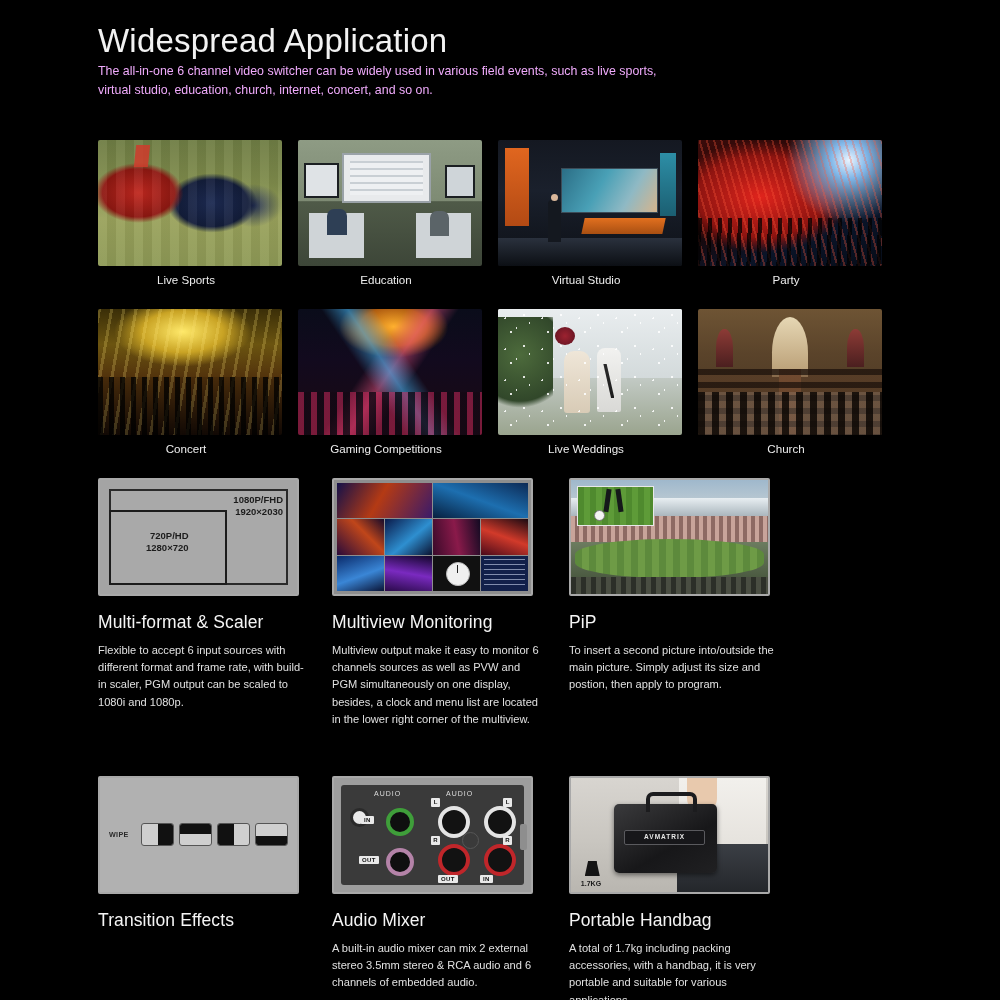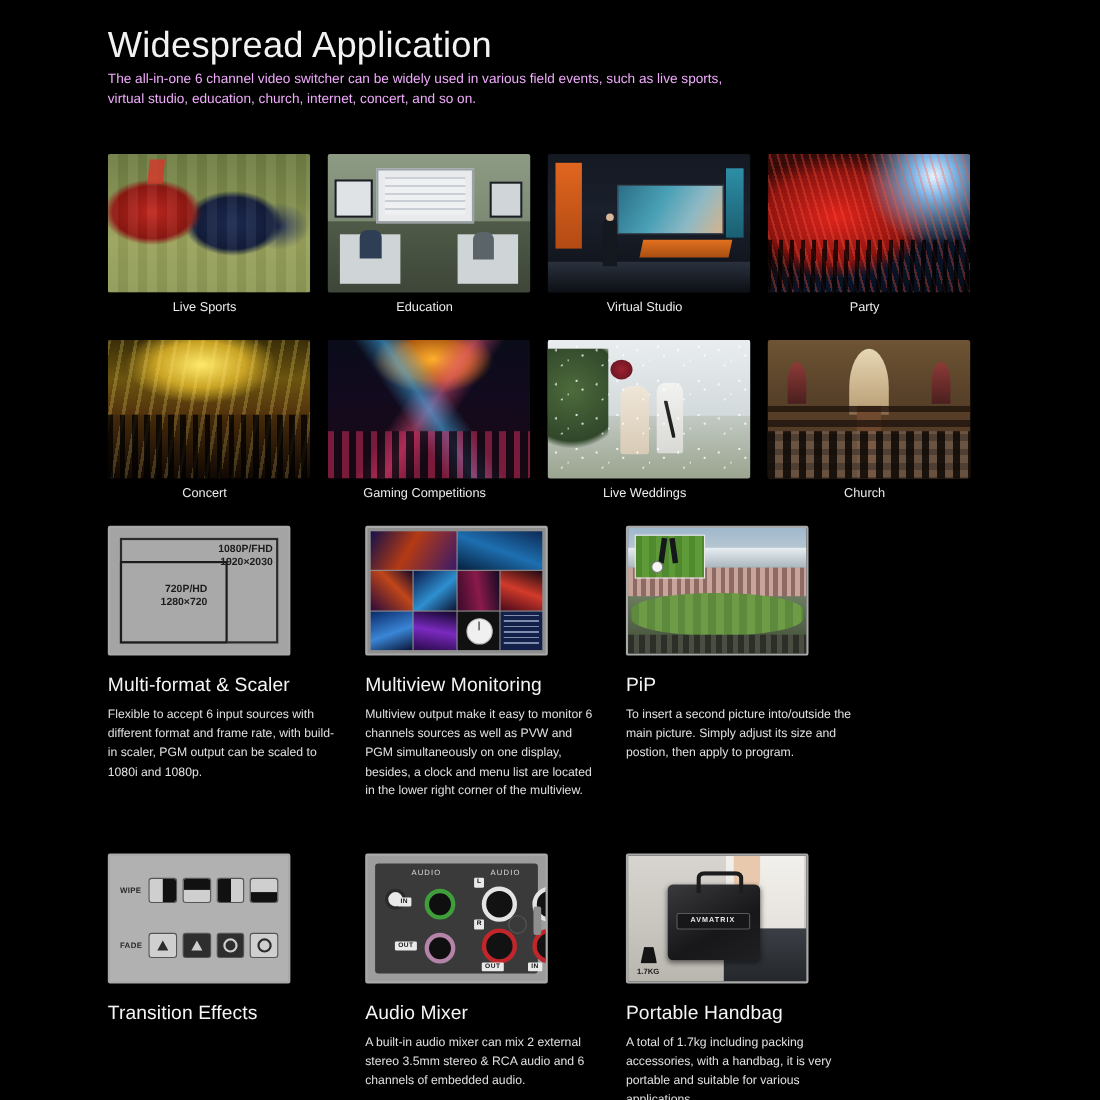--- a/index.html
+++ b/index.html
@@ -103,21 +103,21 @@
   .ph-church .c-pews{position:absolute;left:0;bottom:0;width:100%;height:52%;background:
      repeating-linear-gradient(180deg,rgba(35,22,14,.85) 0 6px,rgba(90,60,38,.5) 6px 13px);}
   .ph-church .c-people{position:absolute;left:0;bottom:0;width:100%;height:34%;background:
      repeating-linear-gradient(90deg,rgba(20,14,10,.9) 0 7px,rgba(150,130,115,.35) 7px 14px);}
 
   
   .features{position:absolute;left:98px;top:478px;width:822px;}
   .frow{display:flex;gap:24px;}
   .frow+.frow{margin-top:48px;}
   .fcard{width:210px;}
-  .fvisual{width:166px;height:118px;border:2px solid #a9a9a9;border-radius:2px;background:#a4a4a4;
+  .fvisual{width:201px;height:118px;border:2px solid #a9a9a9;border-radius:2px;background:#a4a4a4;
      position:relative;overflow:hidden;box-sizing:border-box;}
   .fcard h3{margin:16px 0 0 0;font-weight:400;font-size:17.5px;color:#f5f5f5;letter-spacing:.1px;}
   .fcard p{margin:9px 0 0 0;font-size:11.1px;line-height:1.55;color:#e0e0e0;}
   .fcard.wide{width:213px;}
 
   
   .scaler{background:#a4a4a4;padding:8px;box-sizing:border-box;}
   .scaler .box-fhd{position:absolute;left:9px;top:9px;right:9px;bottom:9px;border:2px solid #2a2a2a;background:#a9a9a9;}
   .scaler .box-hd{position:absolute;left:9px;bottom:9px;width:58%;height:62%;border:2px solid #1c1c1c;background:#a9a9a9;}
   .scaler .lbl{position:absolute;text-align:right;font-size:9.5px;line-height:1.25;color:#1c1c1c;font-weight:700;}
@@ -358,35 +358,20 @@
 
       <div class="fcard">
         <div class="fvisual trans">
           <div class="trow">
             <span class="tlbl">WIPE</span>
             <span class="tbtn w1"></span>
             <span class="tbtn w2"></span>
             <span class="tbtn w3"></span>
             <span class="tbtn w4"></span>
           </div>
-          <div class="trow">
-            <span class="tlbl">FADE</span>
-            <span class="tbtn">
-                <i class="tri"></i>
-              </span>
-            <span class="tbtn dark">
-                <i class="tri"></i>
-              </span>
-            <span class="tbtn dark">
-                <i class="cir"></i>
-              </span>
-            <span class="tbtn">
-                <i class="cir"></i>
-              </span>
-          </div>
         </div>
         <h3>Transition Effects</h3>
       </div>
 
       <div class="fcard wide">
         <div class="fvisual audio">
           <span class="a-in"></span>
           <span class="a-ttl t1">AUDIO</span>
           <span class="a-ttl t2">AUDIO</span>
           <span class="jack j-bnc"></span>

